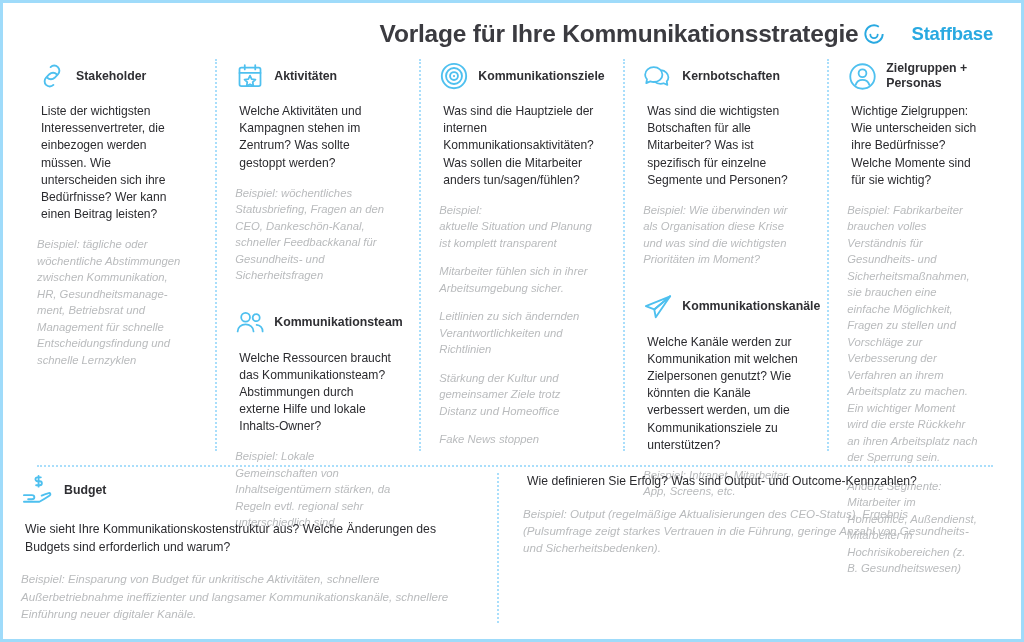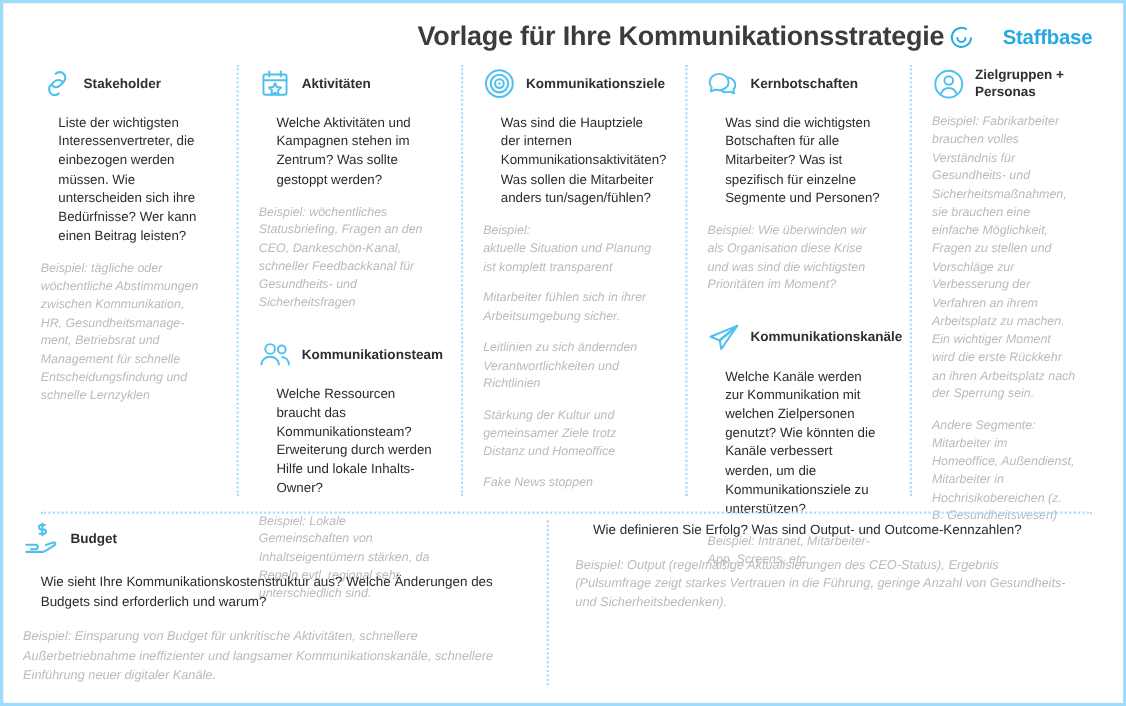--- a/index.html
+++ b/index.html
@@ -107,21 +107,21 @@
   .card-title {
     font-size: 12.3px;
     font-weight: bold;
     color: #2f2f33;
     line-height: 1.2;
   }
   .q-text {
     font-size: 12.1px;
     line-height: 1.42;
     color: #2b2b2f;
-    margin: 0 0 13px 16px;
+    margin: 0 0 13px 4px;
   }
   .ex-text {
     font-size: 11.3px;
     line-height: 1.46;
     color: #b9bbbd;
     font-style: italic;
     margin: 0 0 12px 0;
   }
   .block-gap { margin-top: 22px; }
 
@@ -199,21 +199,21 @@
         <span class="icon-box">
           <svg width="30" height="30" viewBox="0 0 34 32" fill="none" stroke="#4ec0ef" stroke-width="2" stroke-linecap="round">
             <circle cx="12" cy="9.5" r="5"></circle>
             <circle cx="24" cy="10" r="4"></circle>
             <path d="M3 25.5c0-4.6 4-8 9-8s9 3.4 9 8"></path>
             <path d="M24.5 18c4 .4 6.8 3.5 6.8 7.5"></path>
           </svg>
         </span>
         <span class="card-title">Kommunikationsteam</span>
       </div>
-      <p class="q-text">Welche Ressourcen braucht das Kommunikationsteam? Erweiterung durch werden Hilfe und lokale Inhalts-Owner?</p>
+      <p class="q-text">Welche Ressourcen braucht das Kommunikationsteam? Abstimmungen durch externe Hilfe und lokale Inhalts-Owner?</p>
       <p class="ex-text">Beispiel: Lokale Gemeinschaften von Inhaltseigentümern stärken, da Regeln evtl. regional sehr unterschiedlich sind.</p>
     </div>
 
     <div class="col c3">
       <div class="card-head">
         <span class="icon-box">
           <svg width="30" height="30" viewBox="0 0 32 32" fill="none" stroke="#4ec0ef" stroke-width="2">
             <circle cx="16" cy="16" r="13"></circle>
             <circle cx="16" cy="16" r="8.5"></circle>
             <circle cx="16" cy="16" r="4.2"></circle>
@@ -261,20 +261,21 @@
       <div class="card-head">
         <span class="icon-box">
           <svg width="29" height="29" viewBox="0 0 32 32" fill="none" stroke="#4ec0ef" stroke-width="2">
             <circle cx="16" cy="16" r="13.5"></circle>
             <circle cx="16" cy="12.4" r="4.3"></circle>
             <path d="M8.4 25.2c1.2-3.3 4.1-5.4 7.6-5.4s6.4 2.1 7.6 5.4" stroke-linecap="round"></path>
           </svg>
         </span>
         <span class="card-title">Zielgruppen + Personas</span>
       </div>
+      <p class="q-text">Wichtige Zielgruppen: Wie unterscheiden sich ihre Bedürfnisse? Welche Momente sind für sie wichtig?</p>
       <p class="ex-text">Beispiel: Fabrikarbeiter brauchen volles Verständnis für Gesundheits- und Sicherheitsmaßnahmen, sie brauchen eine einfache Möglichkeit, Fragen zu stellen und Vorschläge zur Verbesserung der Verfahren an ihrem Arbeitsplatz zu machen. Ein wichtiger Moment wird die erste Rückkehr an ihren Arbeitsplatz nach der Sperrung sein.</p>
       <p class="ex-text">Andere Segmente: Mitarbeiter im Homeoffice, Außendienst, Mitarbeiter in Hochrisikobereichen (z. B. Gesundheitswesen)</p>
     </div>
   </div>
 
   <div class="hrule"></div>
 
   <div class="bottom">
     <div class="bcol-left">
       <div class="card-head">

